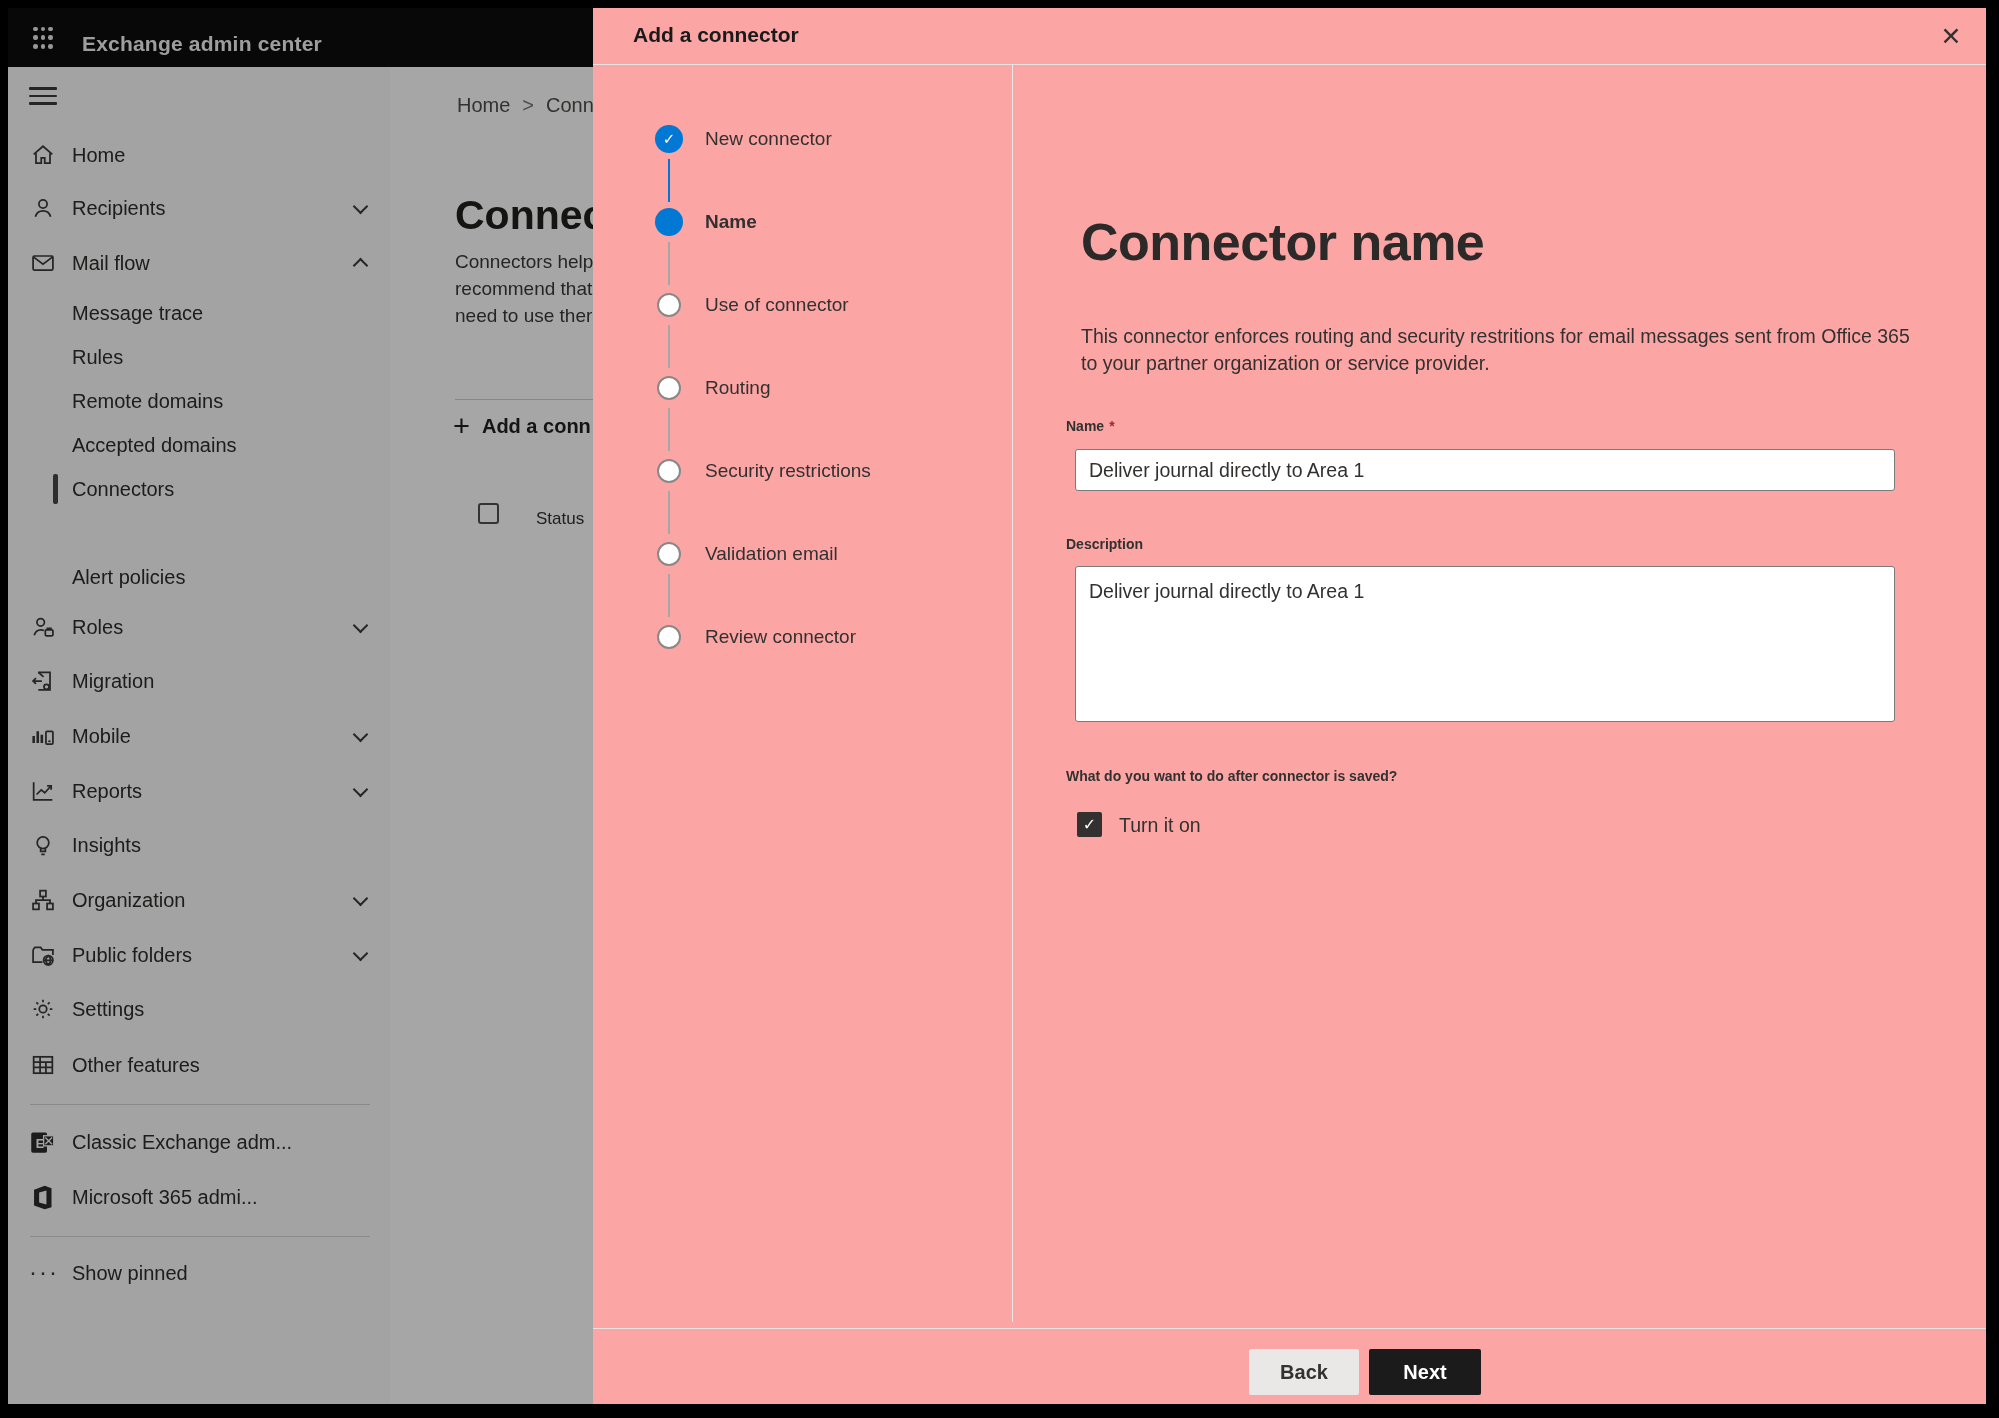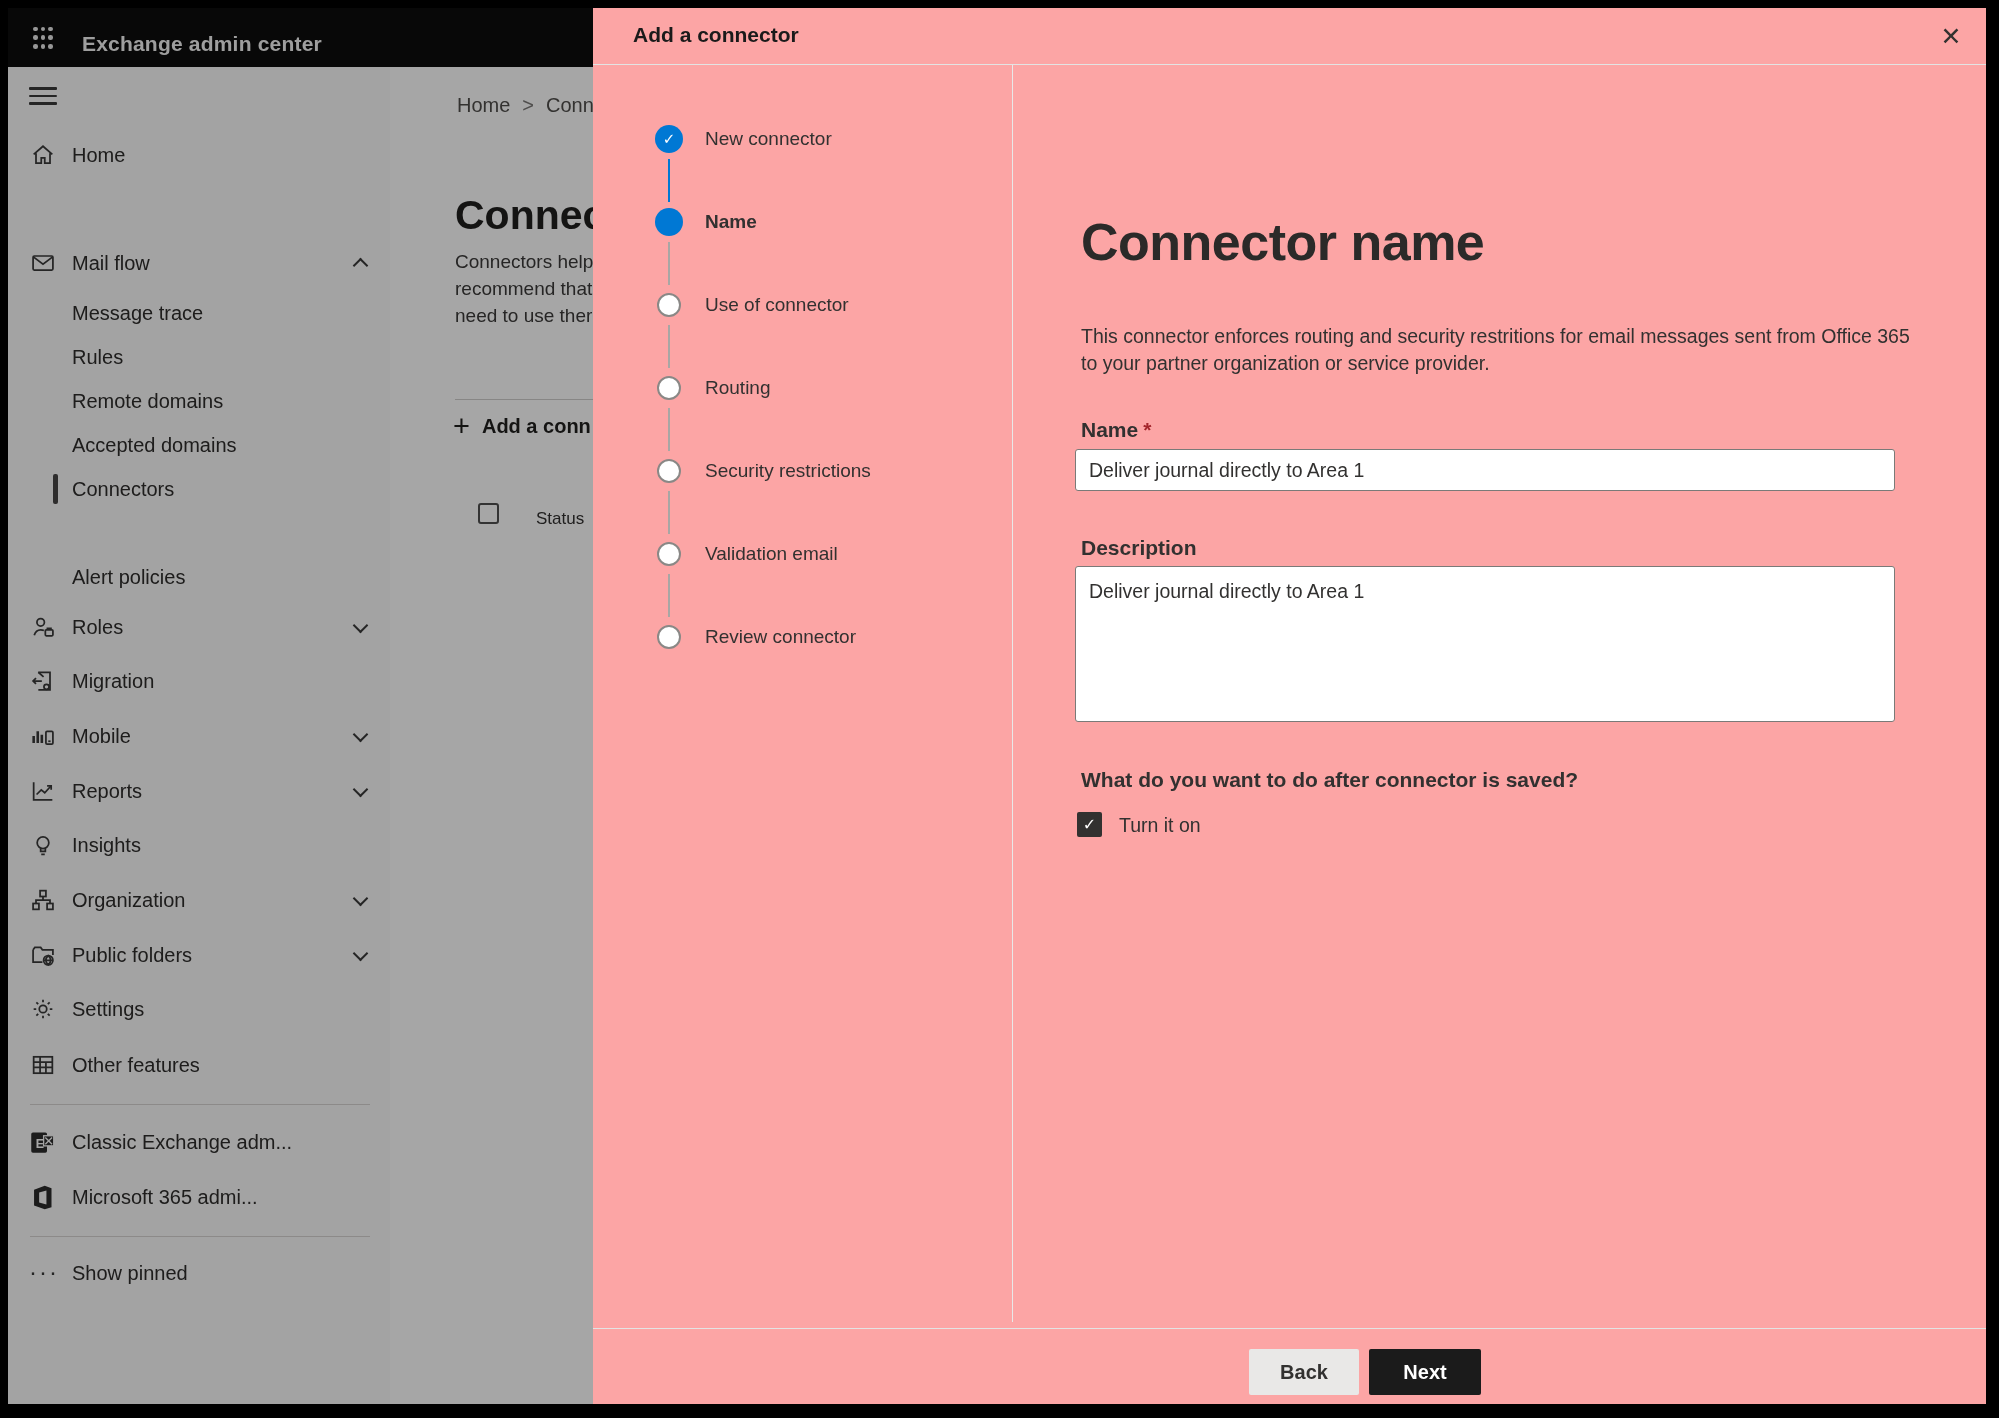--- a/index.html
+++ b/index.html
@@ -61,21 +61,21 @@
   .dot.done, .dot.current { background:#0078d4; color:#fff; font-size:15px; font-weight:700; }
   .dot.upcoming { width:24px; height:24px; margin:2px; border:2px solid #8a8886; background:#fff; }
   .step-label { margin-left:22px; font-size:19px; color:#323130; white-space:nowrap; }
   .step.current .step-label { font-weight:700; }
   .step-line { position:absolute; left:75px; width:2px; height:43px; background:#a8a6a4; }
   .step-line.blue { background:#0078d4; }
 
   .content { position:absolute; left:420px; top:57px; right:0; bottom:82px; }
   .c-heading { position:absolute; left:68px; top:112px; font-size:52px; font-weight:700; color:#2b2a29; letter-spacing:-0.5px; }
   .c-desc { position:absolute; left:68px; top:258px; font-size:19.5px; line-height:27px; color:#323130; }
-  .fld-label { position:absolute; left:68px; font-size:21px; font-weight:700; color:#323130; }
+  .fld-label { position:absolute; left:53px; font-size:14px; font-weight:700; color:#323130; }
   .req { color:#a4262c; margin-left:5px; font-weight:700; }
   .name-label { top:353px; }
   .txt-input { position:absolute; left:62px; top:384px; width:820px; height:42px; border:1.5px solid #7a7a78; border-radius:3px; padding:0 13px; font-size:19.5px; color:#323130; font-family:inherit; background:#fff; outline:none; }
   .desc-label { top:471px; }
   .txt-area { position:absolute; left:62px; top:501px; width:820px; height:156px; border:1.5px solid #7a7a78; border-radius:3px; padding:11px 13px; font-size:19.5px; color:#323130; font-family:inherit; background:#fff; resize:none; outline:none; line-height:26px; }
   .question { top:703px; }
   .chk { position:absolute; left:64px; top:747px; width:25px; height:25px; background:#323130; border-radius:2px; color:#fff; display:flex; align-items:center; justify-content:center; font-size:16px; cursor:pointer; }
   .chk-label { position:absolute; left:106px; top:749px; font-size:19.5px; color:#323130; }
 
   .dlg-footer { position:absolute; left:0; right:0; bottom:0; height:76px; border-top:1px solid #e3e3e3; }
@@ -113,20 +113,30 @@
       <div class="sel-bar"></div>
 
       <div class="nav-item" style="top:66px">
         <span class="nav-icon">
             <svg viewBox="0 0 24 24" fill="none" stroke="currentColor" stroke-width="1.5">
               <path d="M4 11.5 12 4.5l8 7M6 10.5V19h4.5v-4.5h3V19H18v-8.5"></path>
             </svg>
           </span>
         <span class="nav-label">Home</span>
       </div>
+      <div class="nav-item" style="top:119px">
+        <span class="nav-icon">
+            <svg viewBox="0 0 24 24" fill="none" stroke="currentColor" stroke-width="1.5">
+              <circle cx="12" cy="8.5" r="3.5"></circle>
+              <path d="M5.5 19.5c1-3.5 3.5-5 6.5-5s5.5 1.5 6.5 5"></path>
+            </svg>
+          </span>
+        <span class="nav-label">Recipients</span>
+        <span class="chev down"></span>
+      </div>
       <div class="nav-item" style="top:174px">
         <span class="nav-icon">
             <svg viewBox="0 0 24 24" fill="none" stroke="currentColor" stroke-width="1.5">
               <rect x="3.5" y="6" width="17" height="12" rx="1"></rect>
               <path d="m4 7 8 6 8-6"></path>
             </svg>
           </span>
         <span class="nav-label">Mail flow</span>
         <span class="chev up"></span>
       </div>

